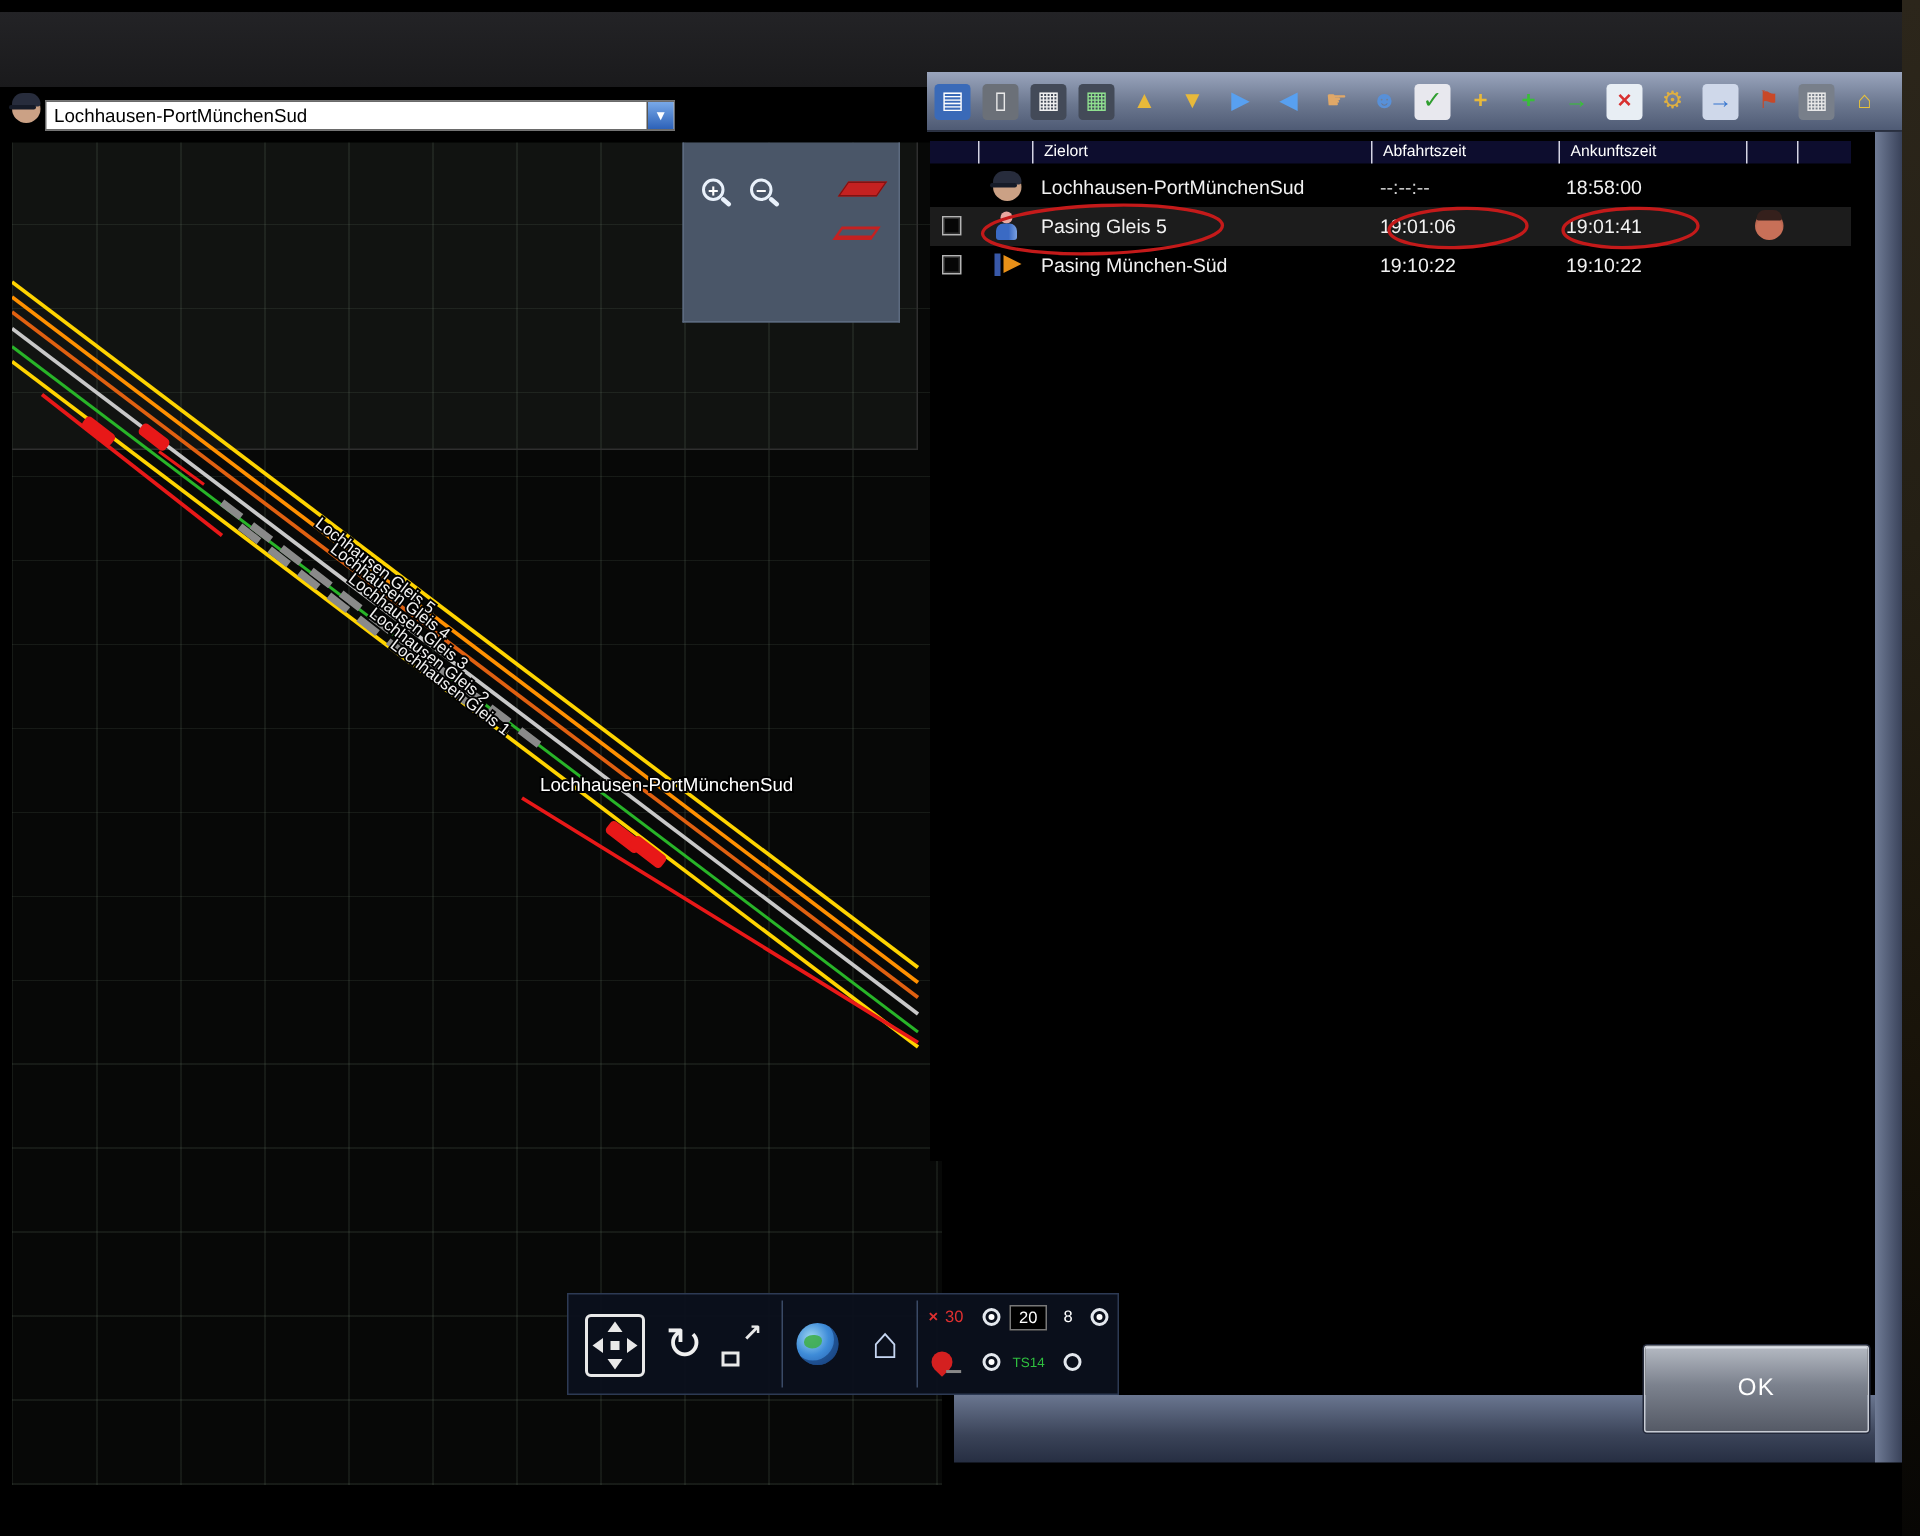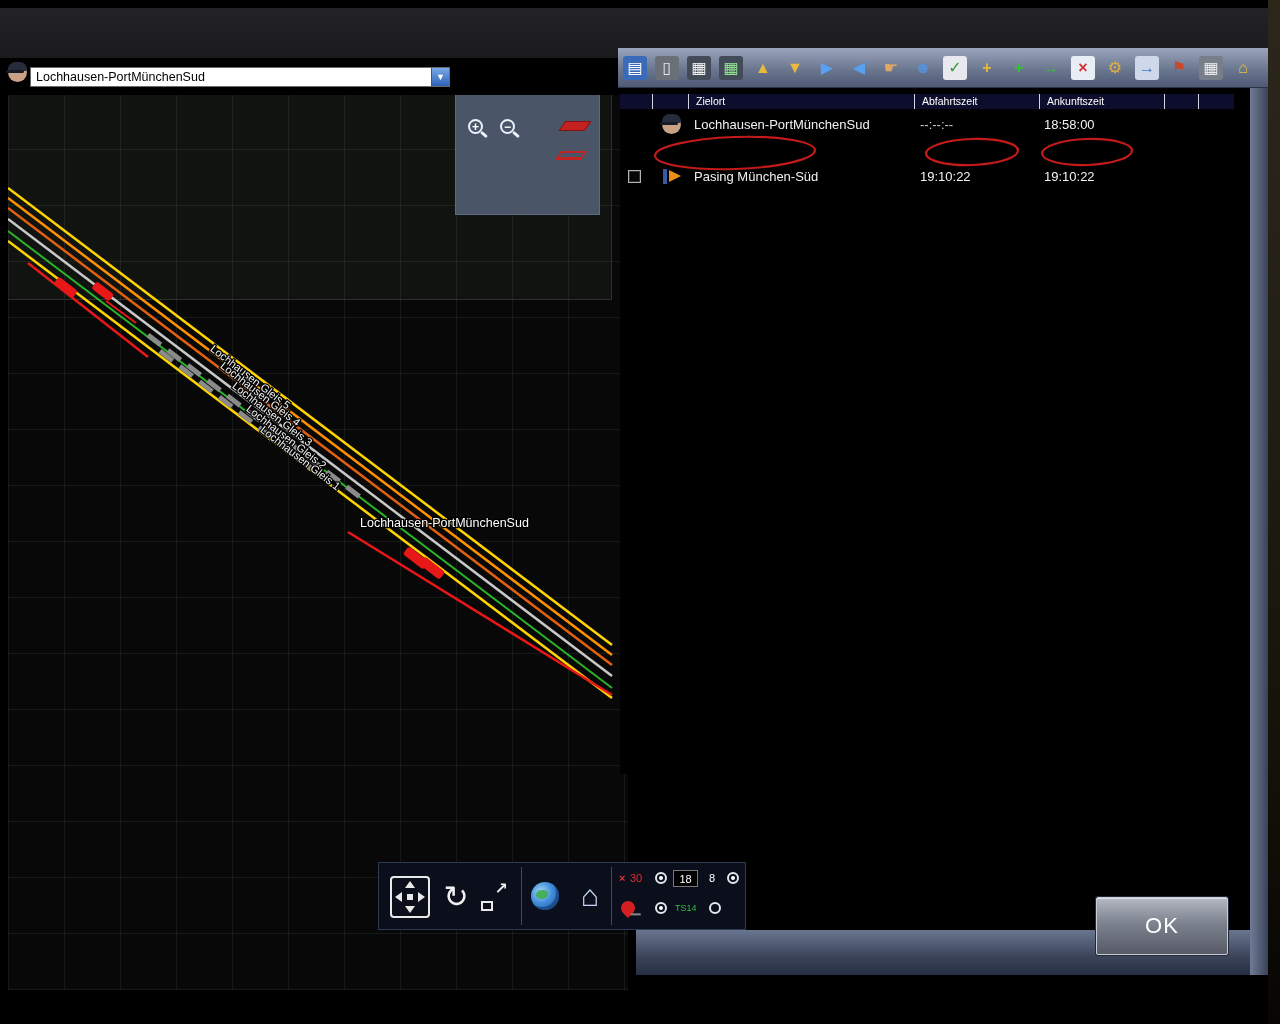--- a/index.html
+++ b/index.html
@@ -111,24 +111,24 @@
     background:linear-gradient(90deg,#3a6ac4 60%,#7aa0e0)}
   .portal{display:inline-block;width:20px;height:19px;position:relative}
   .portal:before{content:"";position:absolute;left:1px;top:2px;width:4px;height:15px;background:#3858a8}
   .portal:after{content:"";position:absolute;left:7px;top:3px;width:0;height:0;
     border-top:6px solid transparent;border-bottom:6px solid transparent;border-left:12px solid #e89018}
 
   
   .frame-right{left:1250px;top:88px;width:18px;height:887px;background:linear-gradient(90deg,#707c96,#39425a)}
   .frame-bottom{left:636px;top:930px;width:614px;height:45px;
     background:linear-gradient(180deg,#6a7690,#3a4358 60%,#262e42)}
-  #ok{left:1096px;top:897px;width:132px;height:58px;z-index:7;
+  #ok{left:1096px;top:897px;width:150px;height:58px;z-index:7;
     background:linear-gradient(180deg,#b4b9c2,#7c828e 45%,#555a66);
     border:1px solid #c8ccd4;border-radius:2px;box-shadow:0 0 0 1px #23293a, inset 0 1px 0 #dde1e8;
-    color:#fff;font-size:22px;display:flex;align-items:center;justify-content:center;letter-spacing:1px;cursor:default}
+    color:#fff;font-size:16px;display:flex;align-items:center;justify-content:center;letter-spacing:1px;cursor:default}
 
   #annot{left:0;top:0;z-index:10;pointer-events:none}
 </style>
 </head>
 <body>
 
 <div id="screen">
 
   
   <div class="abs band-top"></div>
@@ -204,21 +204,21 @@
       <span class="ar">↗</span>
     </div>
     <div class="divider" style="left:142px"></div>
     <div class="globe"></div>
     <div class="home">⌂</div>
     <div class="divider" style="left:232px"></div>
 
     <span class="mt-txt" style="left:240px;top:8px;color:#e03030;font-weight:bold">×</span>
     <span class="mt-txt" style="left:251px;top:8px;color:#e03030">30</span>
     <span class="radio on" style="left:276px;top:9px"></span>
-    <span class="valbox" style="left:294px;top:7px">18</span>
+    <span class="valbox" style="left:294px;top:7px">20</span>
     <span class="mt-txt" style="left:330px;top:8px;color:#fff">8</span>
     <span class="radio on" style="left:348px;top:9px"></span>
 
     <span class="sig" style="left:242px;top:38px"></span>
     <span class="radio on" style="left:276px;top:39px"></span>
     <span class="mt-txt" style="left:296px;top:38px;color:#2fbf3f;font-size:9px">TS14</span>
     <span class="radio" style="left:330px;top:39px"></span>
   </div>
 
   
@@ -298,20 +298,28 @@
       <span class="hc" style="left:578px;width:36px"></span>
     </div>
 
     <div class="trow" style="top:24px">
       <span class="cell-icon av cap"></span>
       <span class="cell cell-ziel">Lochhausen-PortMünchenSud</span>
       <span class="cell cell-ank" style="color:#cfcfcf">--:--:--</span>
       <span class="cell cell-abf">18:58:00</span>
     </div>
 
+    <div class="trow hl" style="top:50px">
+      <span class="chk"></span>
+      <span class="cell-icon pers"></span>
+      <span class="cell cell-ziel">Pasing Gleis 5</span>
+      <span class="cell cell-ank">19:01:06</span>
+      <span class="cell cell-abf">19:01:41</span>
+      <span class="av red" style="position:absolute;left:550px;top:3px"></span>
+    </div>
 
     <div class="trow" style="top:76px">
       <span class="chk"></span>
       <span class="cell-icon portal"></span>
       <span class="cell cell-ziel">Pasing München-Süd</span>
       <span class="cell cell-ank">19:10:22</span>
       <span class="cell cell-abf">19:10:22</span>
     </div>
   </div>
 

